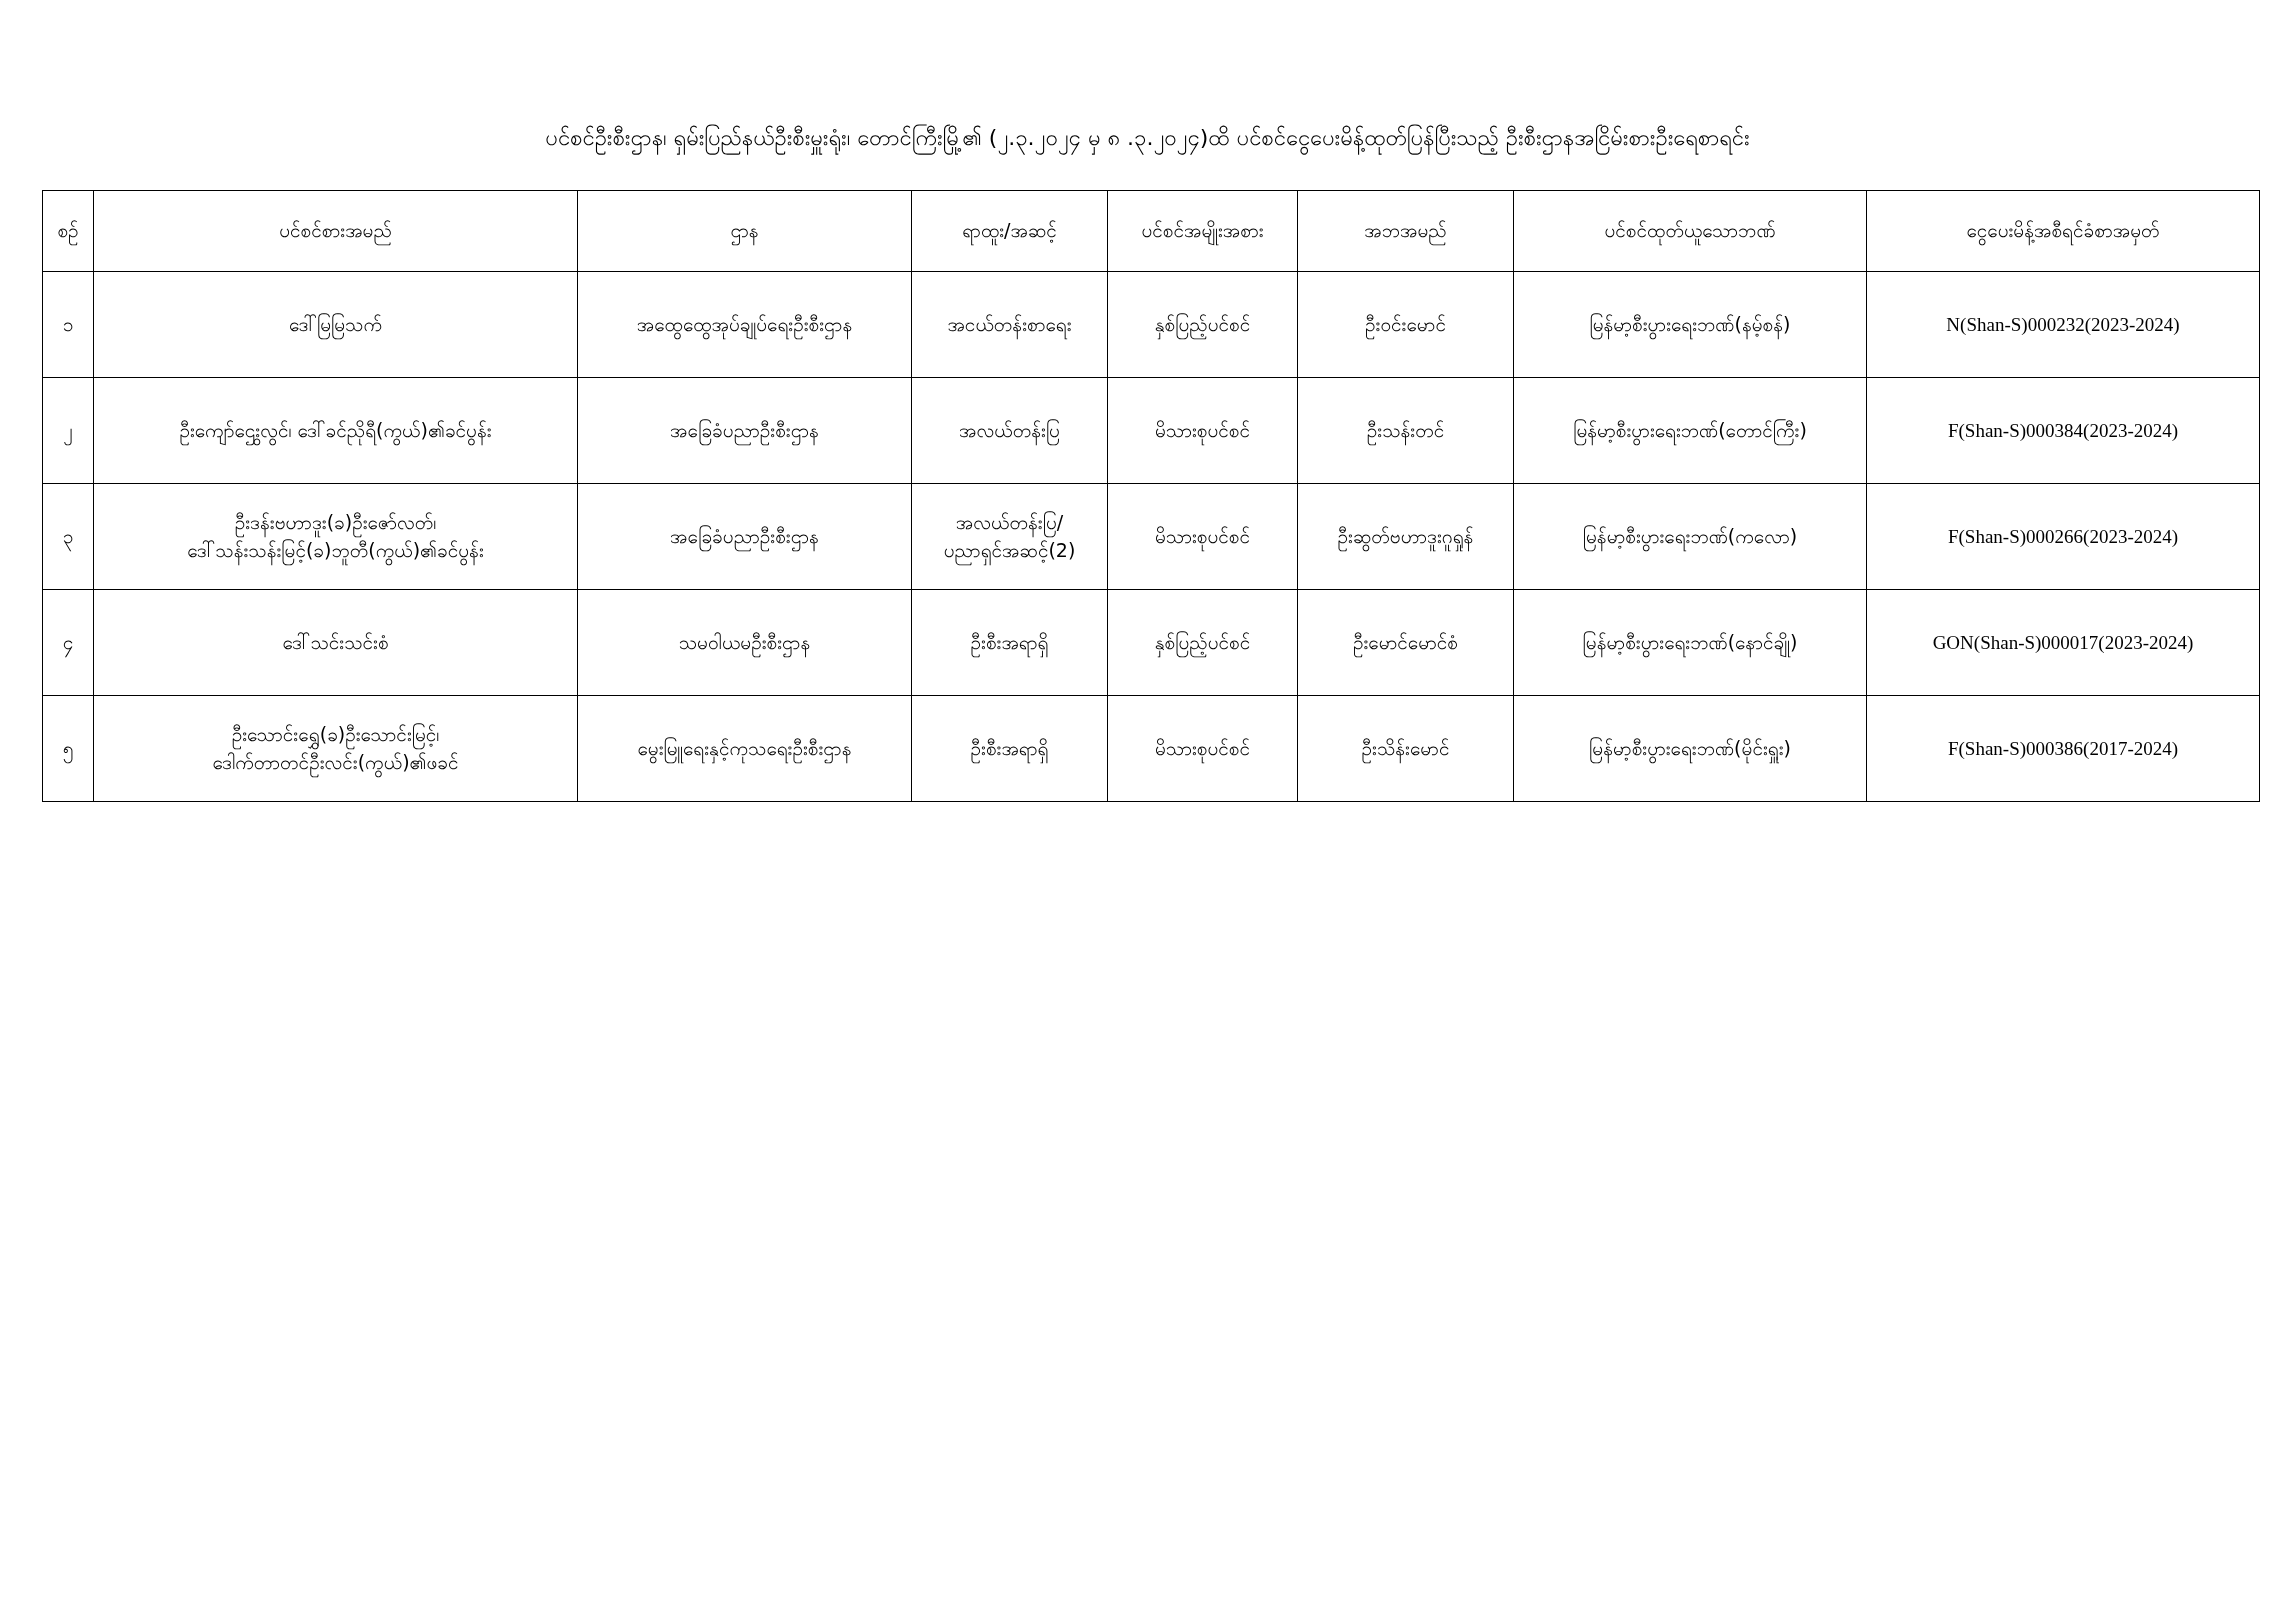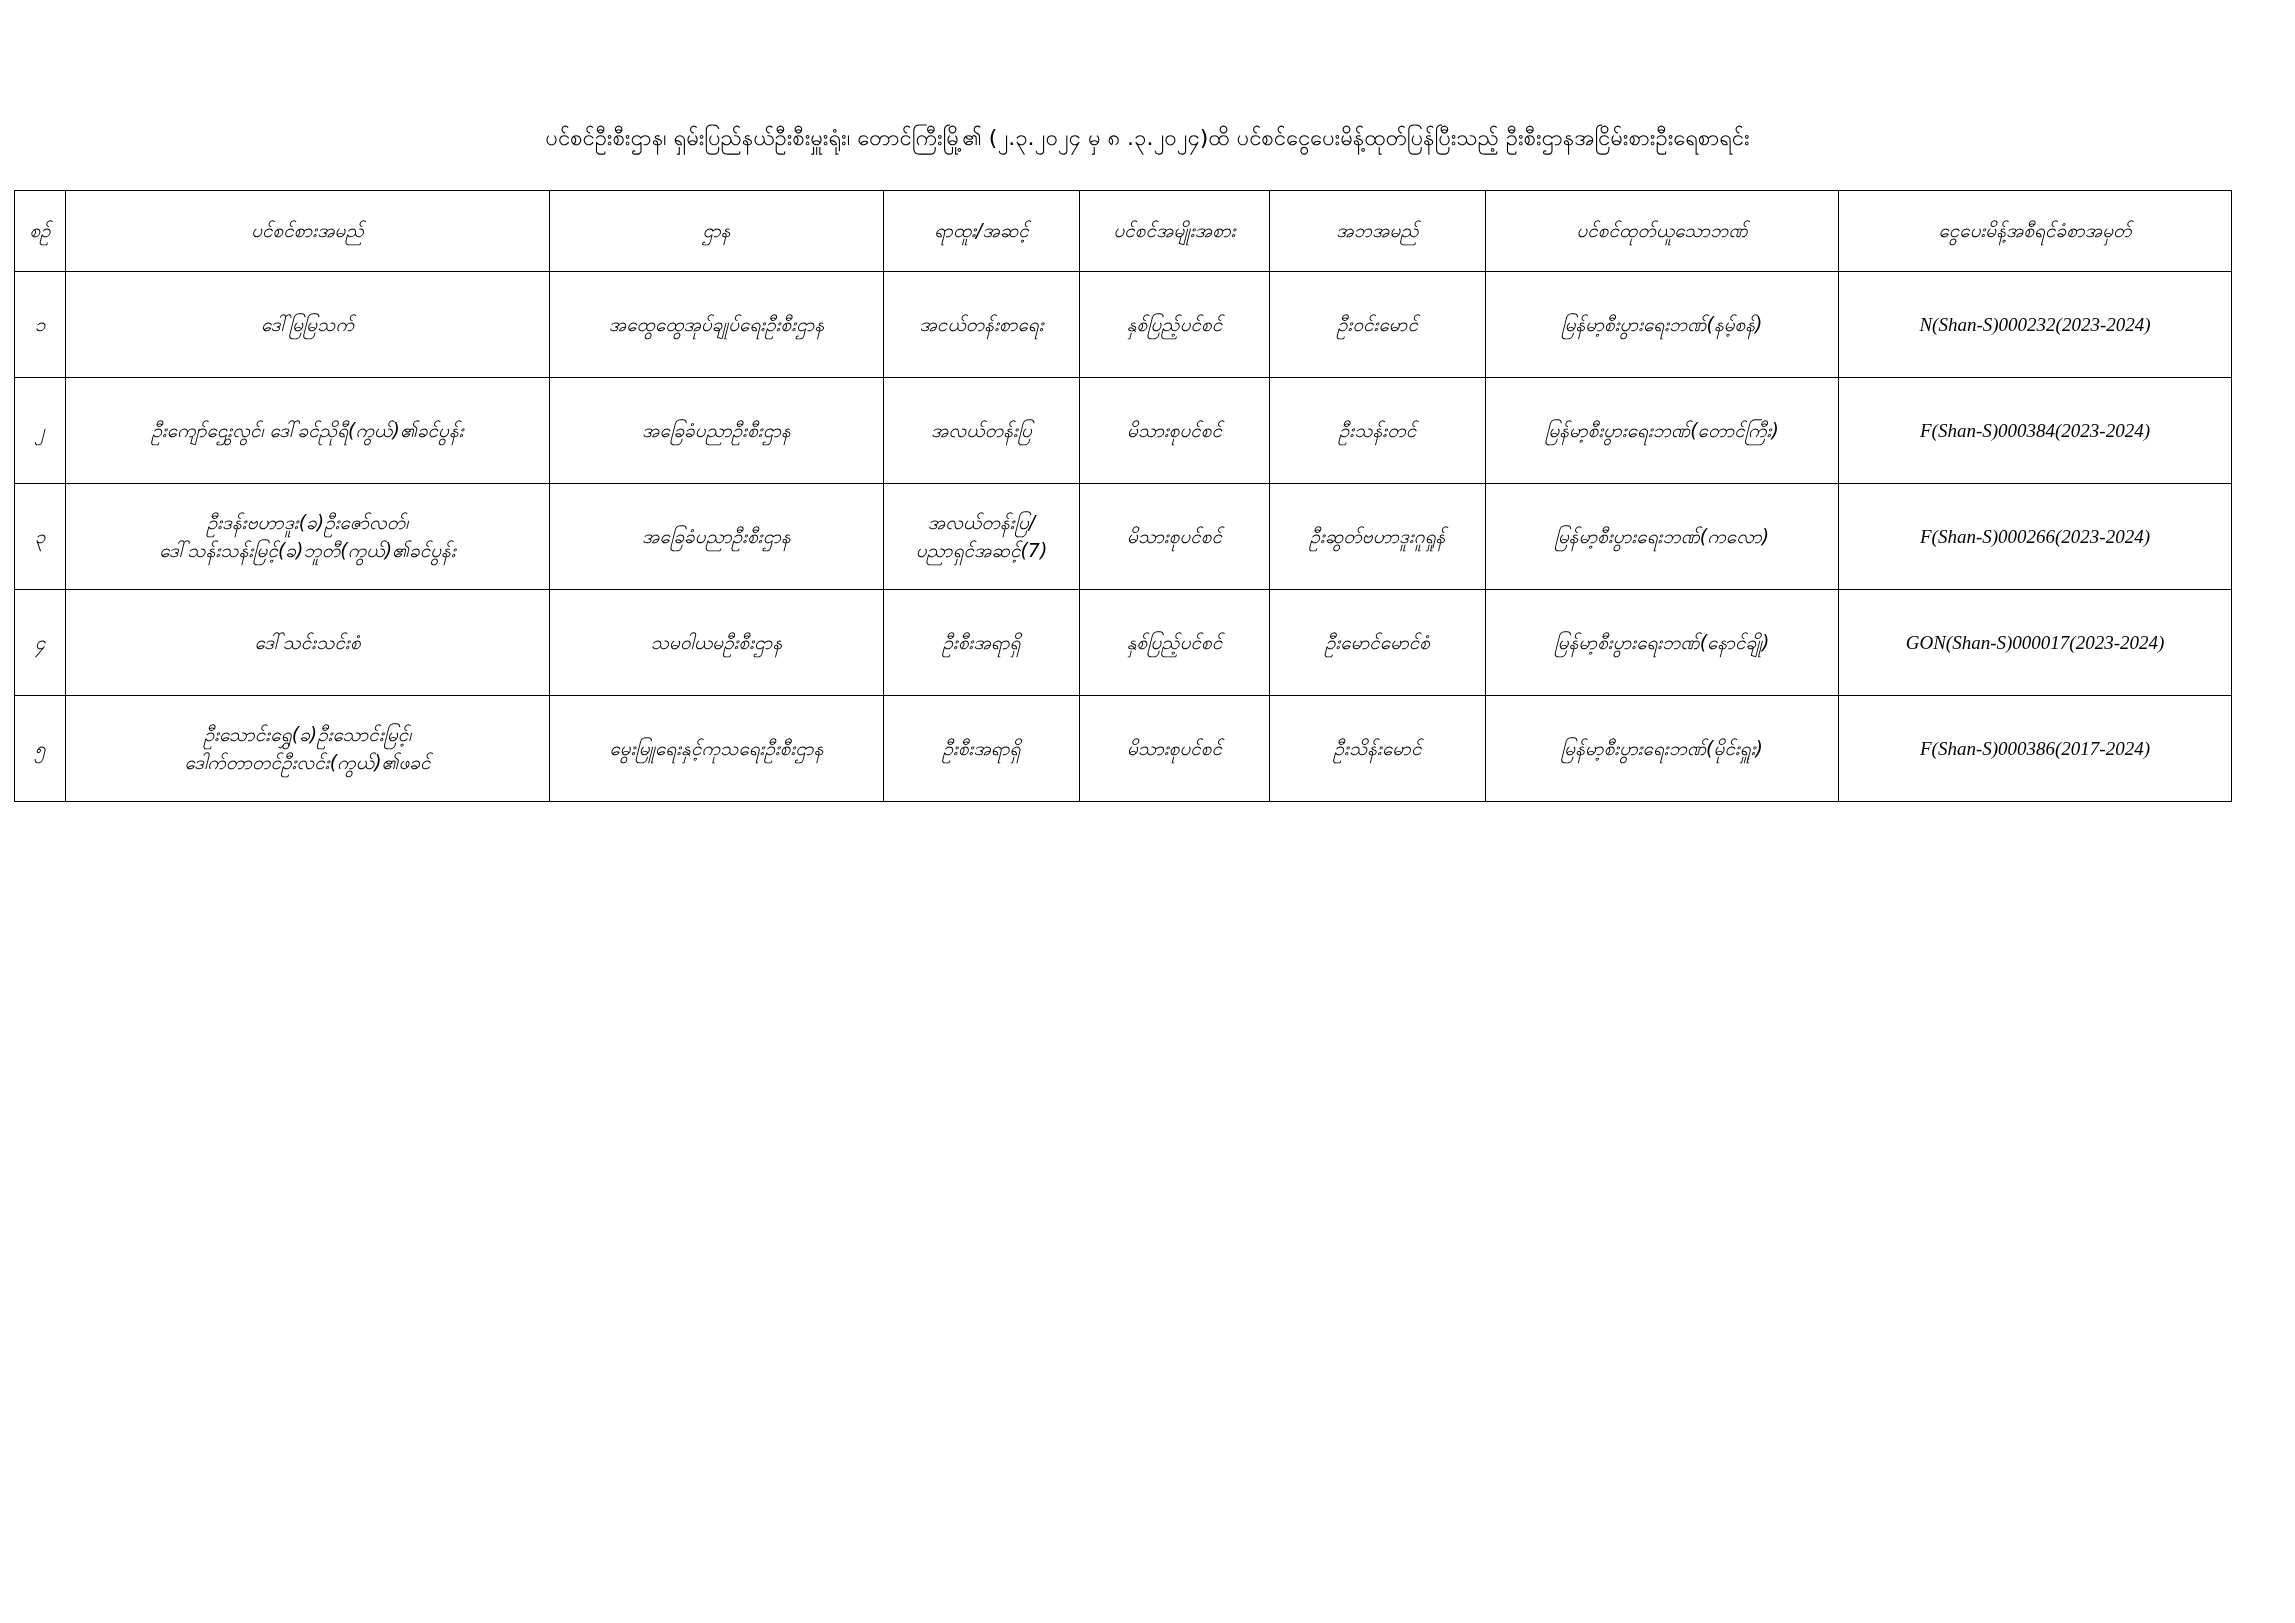--- a/index.html
+++ b/index.html
@@ -24,22 +24,21 @@
   .doc-title {
     text-align: center;
     font-size: 22px;
     line-height: 1.5;
     font-weight: 400;
     padding: 121px 79px 0 79px;
     letter-spacing: 0px;
     white-space: nowrap;
   }
   .table-wrap {
-    padding: 36px 31px 0 14px;
-    font-style: italic;
+    padding: 36px 31px 0 42px;
   }
   table.reg-table {
     border-collapse: collapse;
     width: 2218px;
     table-layout: fixed;
   }
   table.reg-table td, table.reg-table th {
     border: 1.3px solid #000000;
     padding: 10.5px 9.2px;
     font-size: 19px;
@@ -130,21 +129,21 @@
           <td class="c-father">ဦးသန်းတင်</td>
           <td class="c-bank">မြန်မာ့စီးပွားရေးဘဏ်(တောင်ကြီး)</td>
           <td class="c-voucher">F(Shan-S)000384(2023-2024)</td>
         </tr>
         <tr>
           <td class="c-no">၃</td>
           <td class="c-name multiline">ဦးဒန်းဗဟာဒူး(ခ)ဦးဇော်လတ်၊
 ဒေါ်သန်းသန်းမြင့်(ခ)ဘူတီ(ကွယ်)၏ခင်ပွန်း</td>
           <td class="c-dept">အခြေခံပညာဦးစီးဌာန</td>
           <td class="c-rank multiline">အလယ်တန်းပြ/
-ပညာရှင်အဆင့်(7)</td>
+ပညာရှင်အဆင့်(2)</td>
           <td class="c-type">မိသားစုပင်စင်</td>
           <td class="c-father">ဦးဆွတ်ဗဟာဒူးဂူရှုန်</td>
           <td class="c-bank">မြန်မာ့စီးပွားရေးဘဏ်(ကလော)</td>
           <td class="c-voucher">F(Shan-S)000266(2023-2024)</td>
         </tr>
         <tr>
           <td class="c-no">၄</td>
           <td class="c-name multiline">ဒေါ်သင်းသင်းစံ</td>
           <td class="c-dept">သမဝါယမဦးစီးဌာန</td>
           <td class="c-rank multiline">ဦးစီးအရာရှိ</td>

